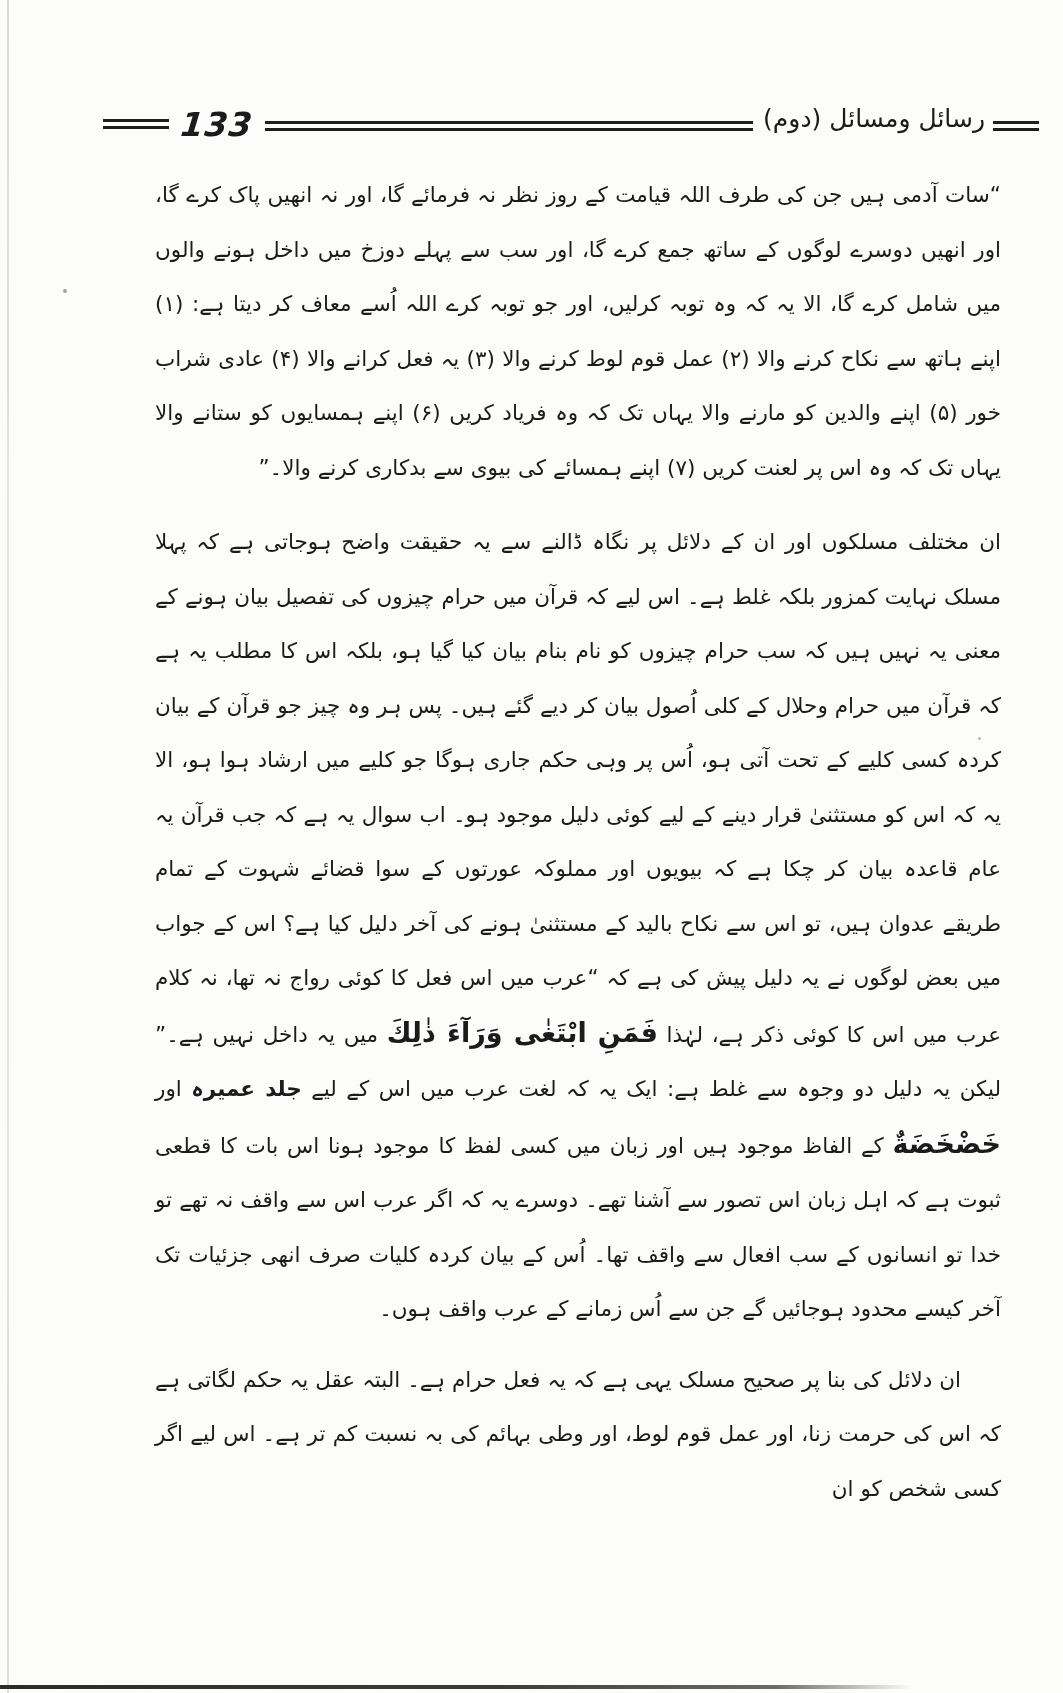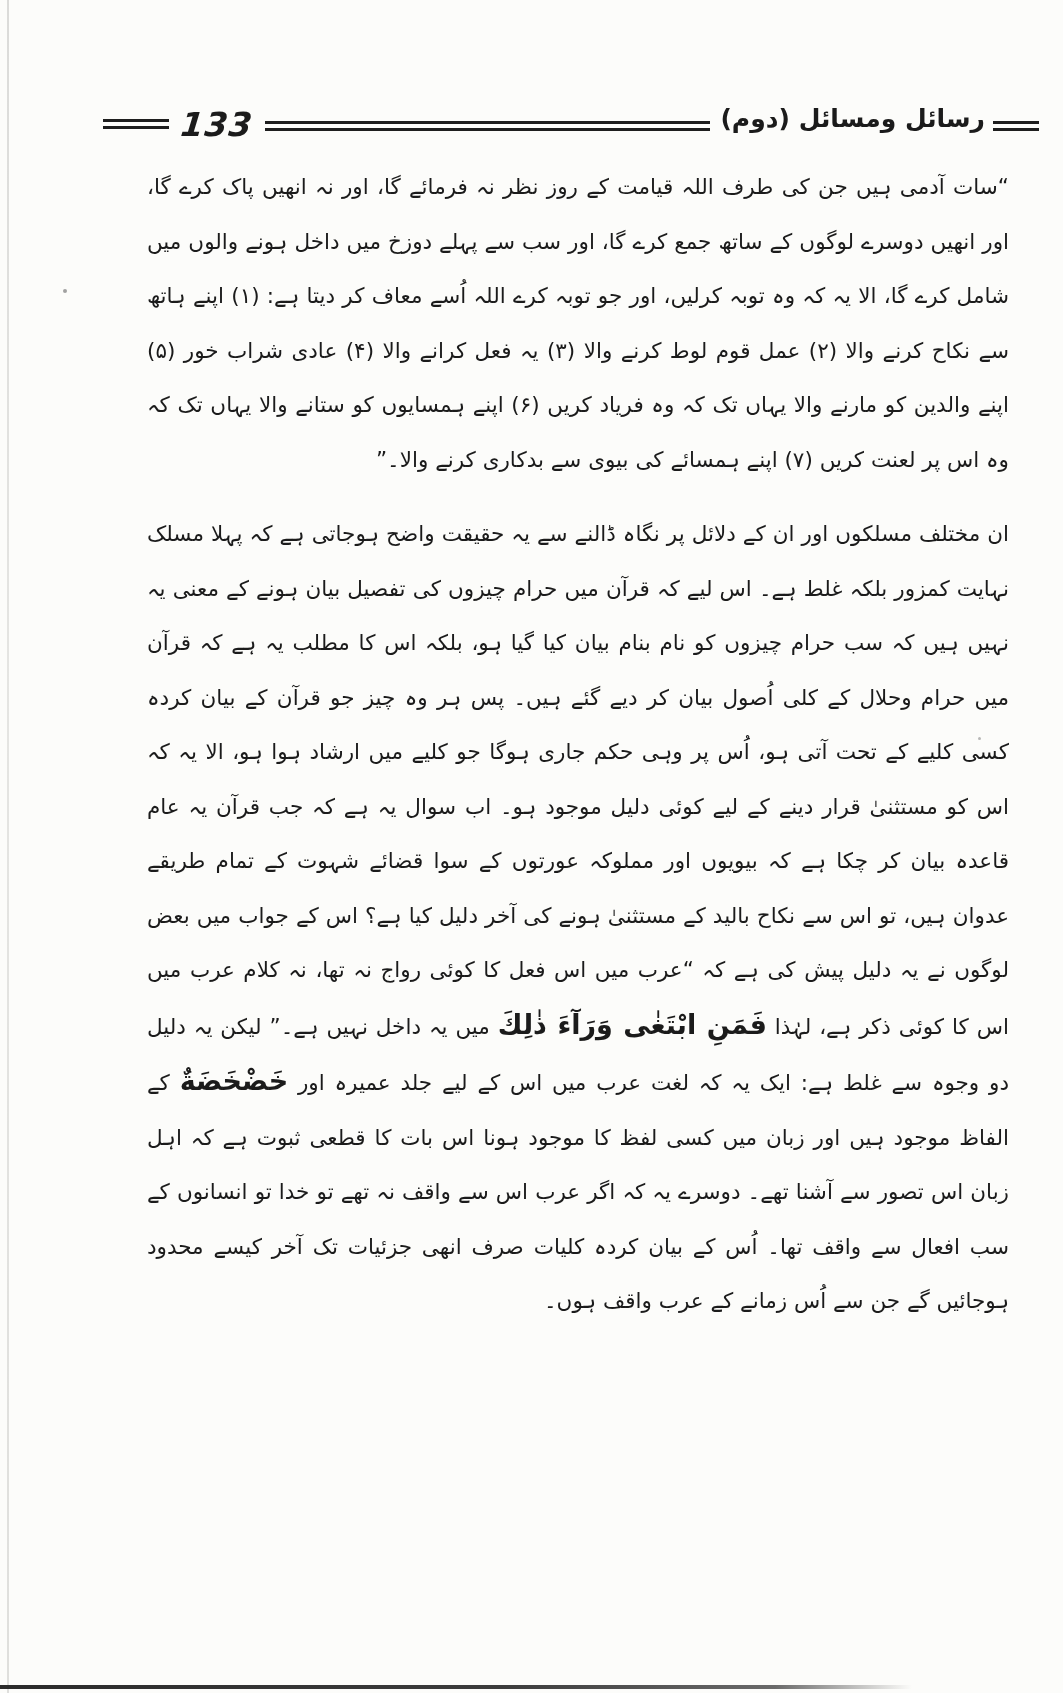--- a/index.html
+++ b/index.html
@@ -44,45 +44,45 @@
     font-weight: 700;
     font-style: italic;
     letter-spacing: 1px;
     transform: skewX(-6deg);
     line-height: 1;
   }
   .page-title {
     direction: rtl;
     margin: 0 8px 0 10px;
     font-size: 25px;
-    font-weight: 700;
+    font-weight: 400;
     line-height: 1;
     white-space: nowrap;
     transform: translateY(-6px);
   }
   
   .body-text {
     position: absolute;
     top: 152px;
     right: 46px;
     width: 878px;
     direction: rtl;
     text-align: justify;
     font-size: 21.5px;
     line-height: 54.5px;
   }
-  .body-text p { margin: 8px; }
+  .body-text p { margin: 16px; }
   p.quote-para { margin-bottom: 20px; }
   p.para-3     { text-indent: 40px; margin-top: 2px; }
   .arabic-bold {
     font-weight: 700;
     font-size: 27px;
   }
   .term-bold {
-    font-weight: 400;
+    font-weight: 700;
   }
   
   .edge-line-left {
     position: absolute;
     left: 7px;
     top: 0;
     bottom: 0;
     width: 2px;
     background: linear-gradient(to bottom, #c9c9c7 0%, #d8d8d5 40%, #cfcfcc 100%);
     opacity: .65;
@@ -128,20 +128,21 @@
     <div class="page-title" dir="rtl">رسائل ومسائل (دوم)</div>
     <div class="rule right-short"></div>
   </div>
 
   <div class="body-text">
 
     <p class="quote-para">“سات آدمی ہیں جن کی طرف اللہ قیامت کے روز نظر نہ فرمائے گا، اور نہ انھیں پاک کرے گا، اور انھیں دوسرے لوگوں کے ساتھ جمع کرے گا، اور سب سے پہلے دوزخ میں داخل ہونے والوں میں شامل کرے گا، الا یہ کہ وہ توبہ کرلیں، اور جو توبہ کرے اللہ اُسے معاف کر دیتا ہے: (۱) اپنے ہاتھ سے نکاح کرنے والا (۲) عمل قوم لوط کرنے والا (۳) یہ فعل کرانے والا (۴) عادی شراب خور (۵) اپنے والدین کو مارنے والا یہاں تک کہ وہ فریاد کریں (۶) اپنے ہمسایوں کو ستانے والا یہاں تک کہ وہ اس پر لعنت کریں (۷) اپنے ہمسائے کی بیوی سے بدکاری کرنے والا۔”</p>
 
     <p class="para-2"><span>ان مختلف مسلکوں اور ان کے دلائل پر نگاہ ڈالنے سے یہ حقیقت واضح ہوجاتی ہے کہ پہلا مسلک نہایت کمزور بلکہ غلط ہے۔ اس لیے کہ قرآن میں حرام چیزوں کی تفصیل بیان ہونے کے معنی یہ نہیں ہیں کہ سب حرام چیزوں کو نام بنام بیان کیا گیا ہو، بلکہ اس کا مطلب یہ ہے کہ قرآن میں حرام وحلال کے کلی اُصول بیان کر دیے گئے ہیں۔ پس ہر وہ چیز جو قرآن کے بیان کردہ کسی کلیے کے تحت آتی ہو، اُس پر وہی حکم جاری ہوگا جو کلیے میں ارشاد ہوا ہو، الا یہ کہ اس کو مستثنیٰ قرار دینے کے لیے کوئی دلیل موجود ہو۔ اب سوال یہ ہے کہ جب قرآن یہ عام قاعدہ بیان کر چکا ہے کہ بیویوں اور مملوکہ عورتوں کے سوا قضائے شہوت کے تمام طریقے عدوان ہیں، تو اس سے نکاح بالید کے مستثنیٰ ہونے کی آخر دلیل کیا ہے؟ اس کے جواب میں بعض لوگوں نے یہ دلیل پیش کی ہے کہ “عرب میں اس فعل کا کوئی رواج نہ تھا، نہ کلام عرب میں اس کا کوئی ذکر ہے، لہٰذا </span><span class="arabic-bold">فَمَنِ ابْتَغٰی وَرَآءَ ذٰلِكَ</span><span> میں یہ داخل نہیں ہے۔” لیکن یہ دلیل دو وجوہ سے غلط ہے: ایک یہ کہ لغت عرب میں اس کے لیے </span><span class="term-bold">جلد عمیرہ</span><span> اور </span><span class="arabic-bold">خَضْخَضَةٌ</span><span> کے الفاظ موجود ہیں اور زبان میں کسی لفظ کا موجود ہونا اس بات کا قطعی ثبوت ہے کہ اہل زبان اس تصور سے آشنا تھے۔ دوسرے یہ کہ اگر عرب اس سے واقف نہ تھے تو خدا تو انسانوں کے سب افعال سے واقف تھا۔ اُس کے بیان کردہ کلیات صرف انھی جزئیات تک آخر کیسے محدود ہوجائیں گے جن سے اُس زمانے کے عرب واقف ہوں۔</span></p>
 
+    <p class="para-3">ان دلائل کی بنا پر صحیح مسلک یہی ہے کہ یہ فعل حرام ہے۔ البتہ عقل یہ حکم لگاتی ہے کہ اس کی حرمت زنا، اور عمل قوم لوط، اور وطی بہائم کی بہ نسبت کم تر ہے۔ اس لیے اگر کسی شخص کو ان</p>
 
   </div>
 
   <div class="edge-line-left"></div>
   <div class="bottom-scan-line"></div>
   <div class="speck-1"></div>
   <div class="speck-2"></div>
 
 </div>
 

